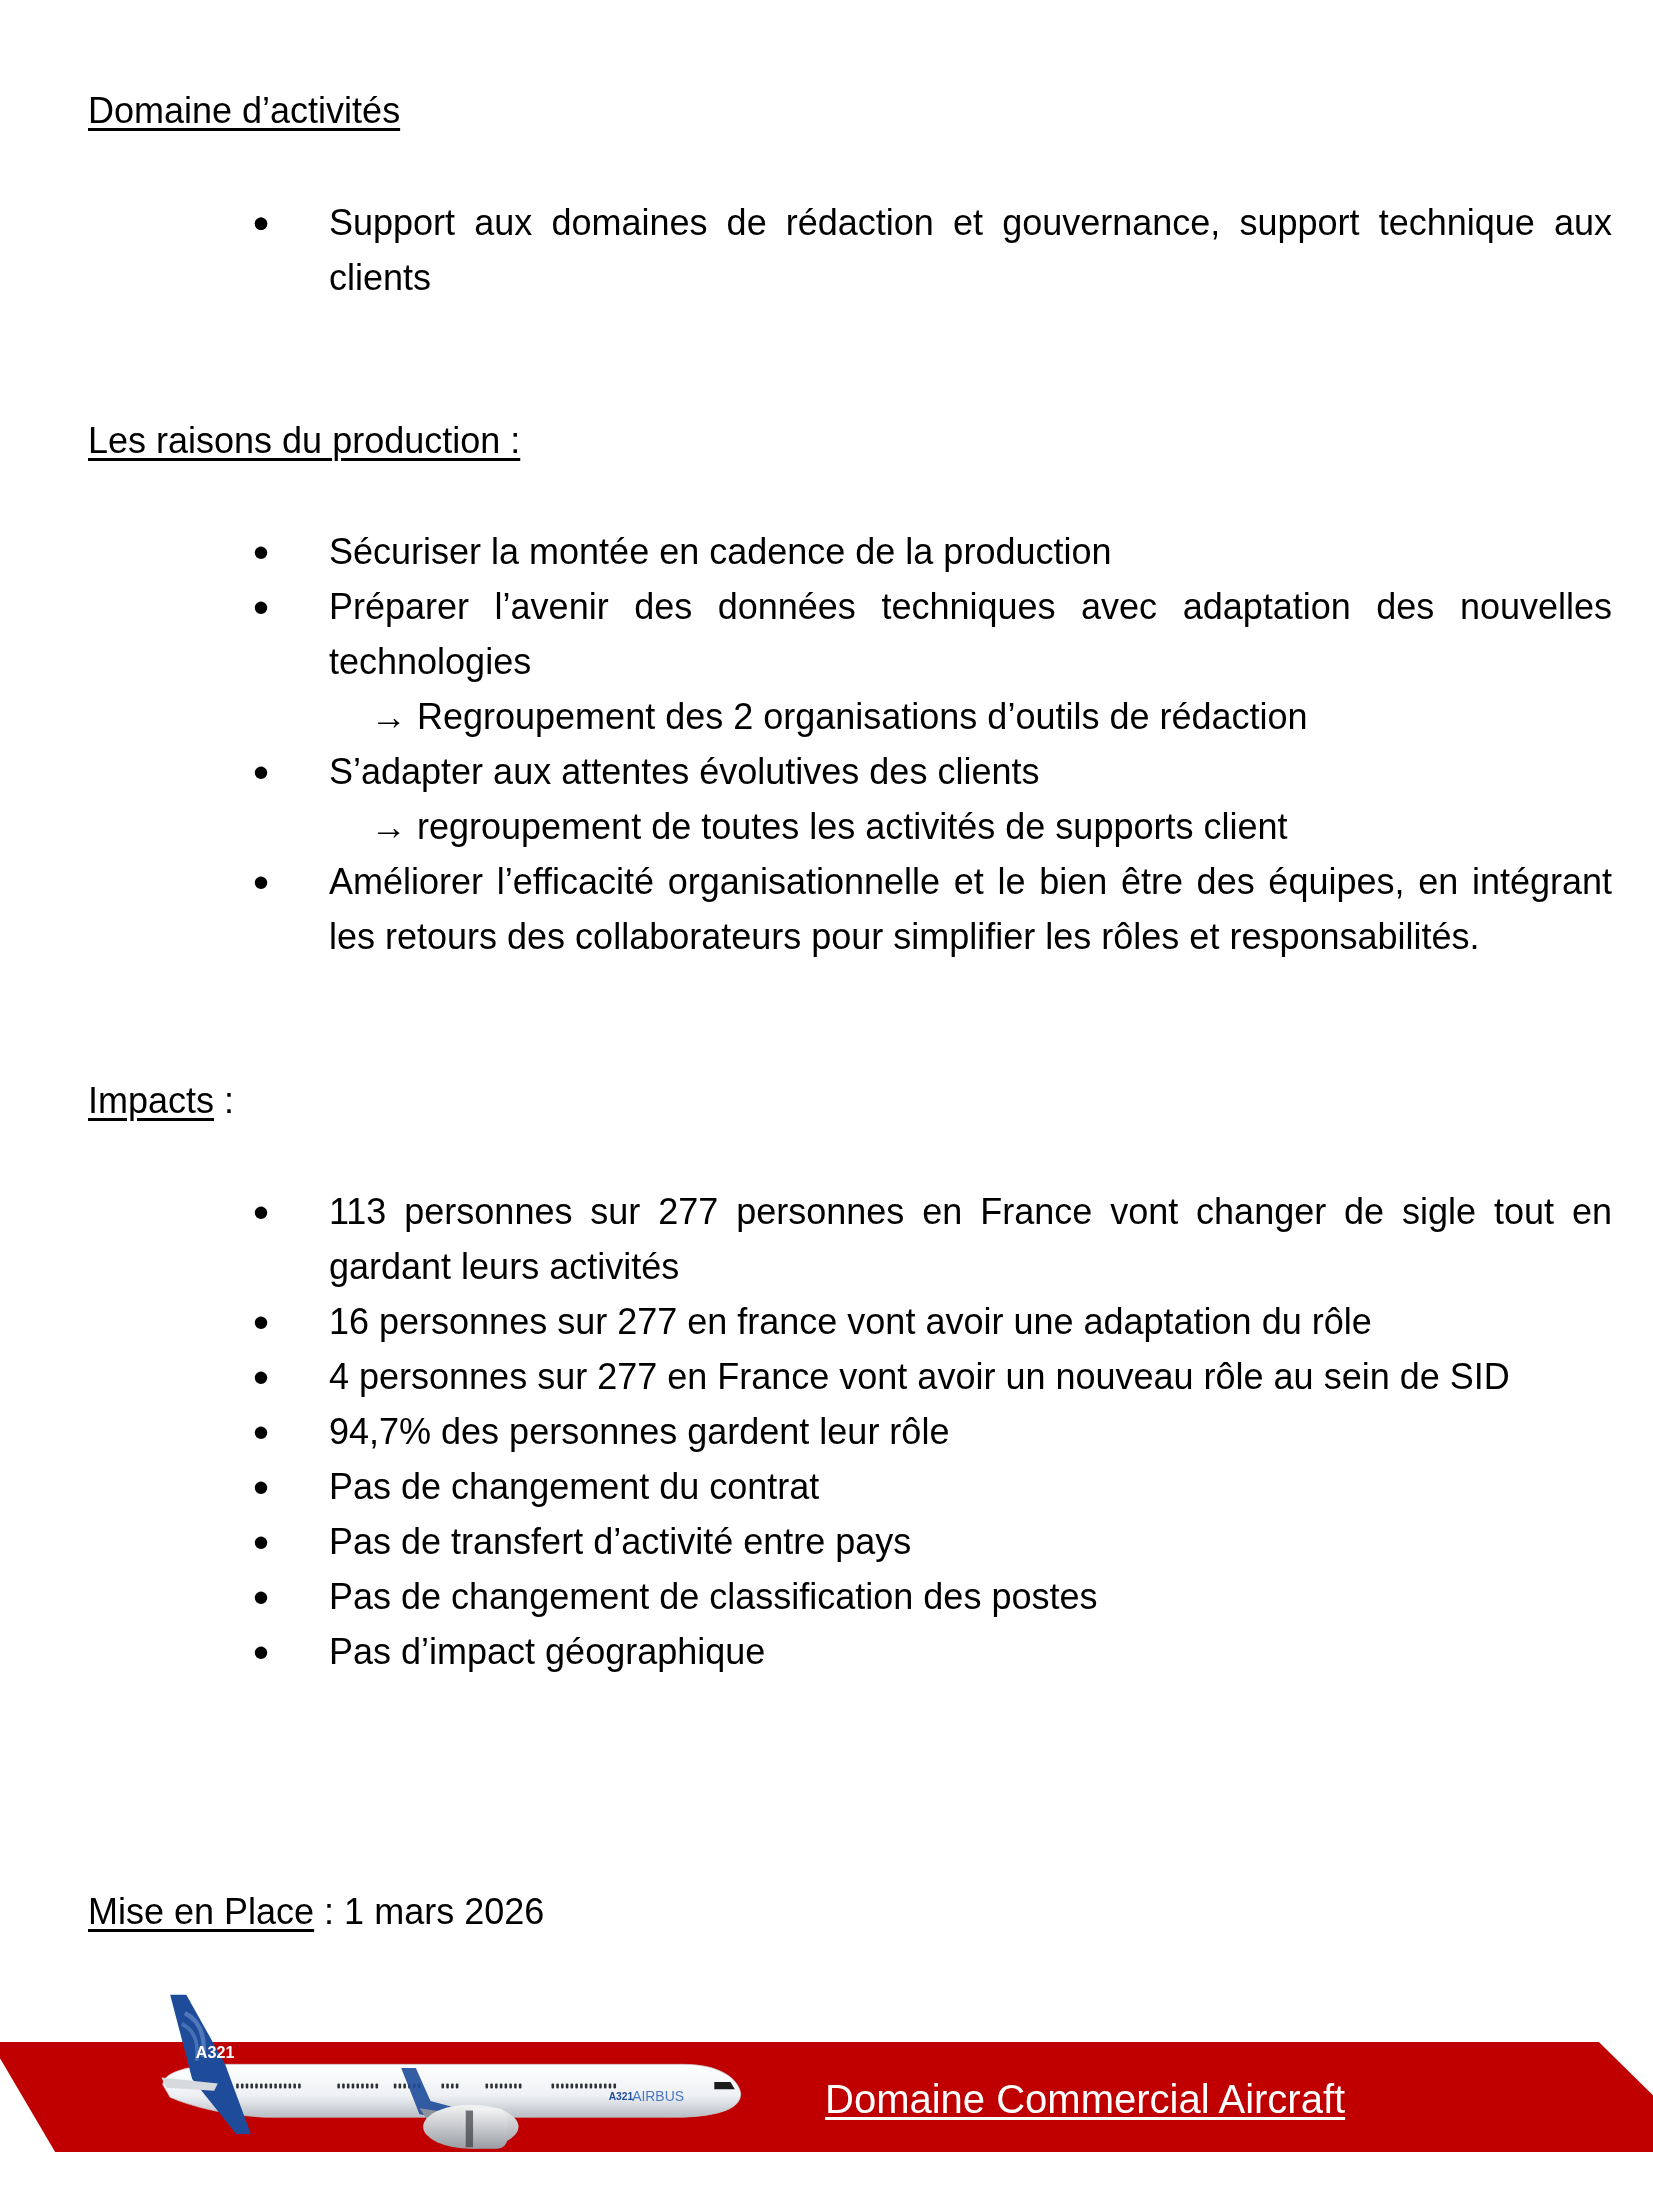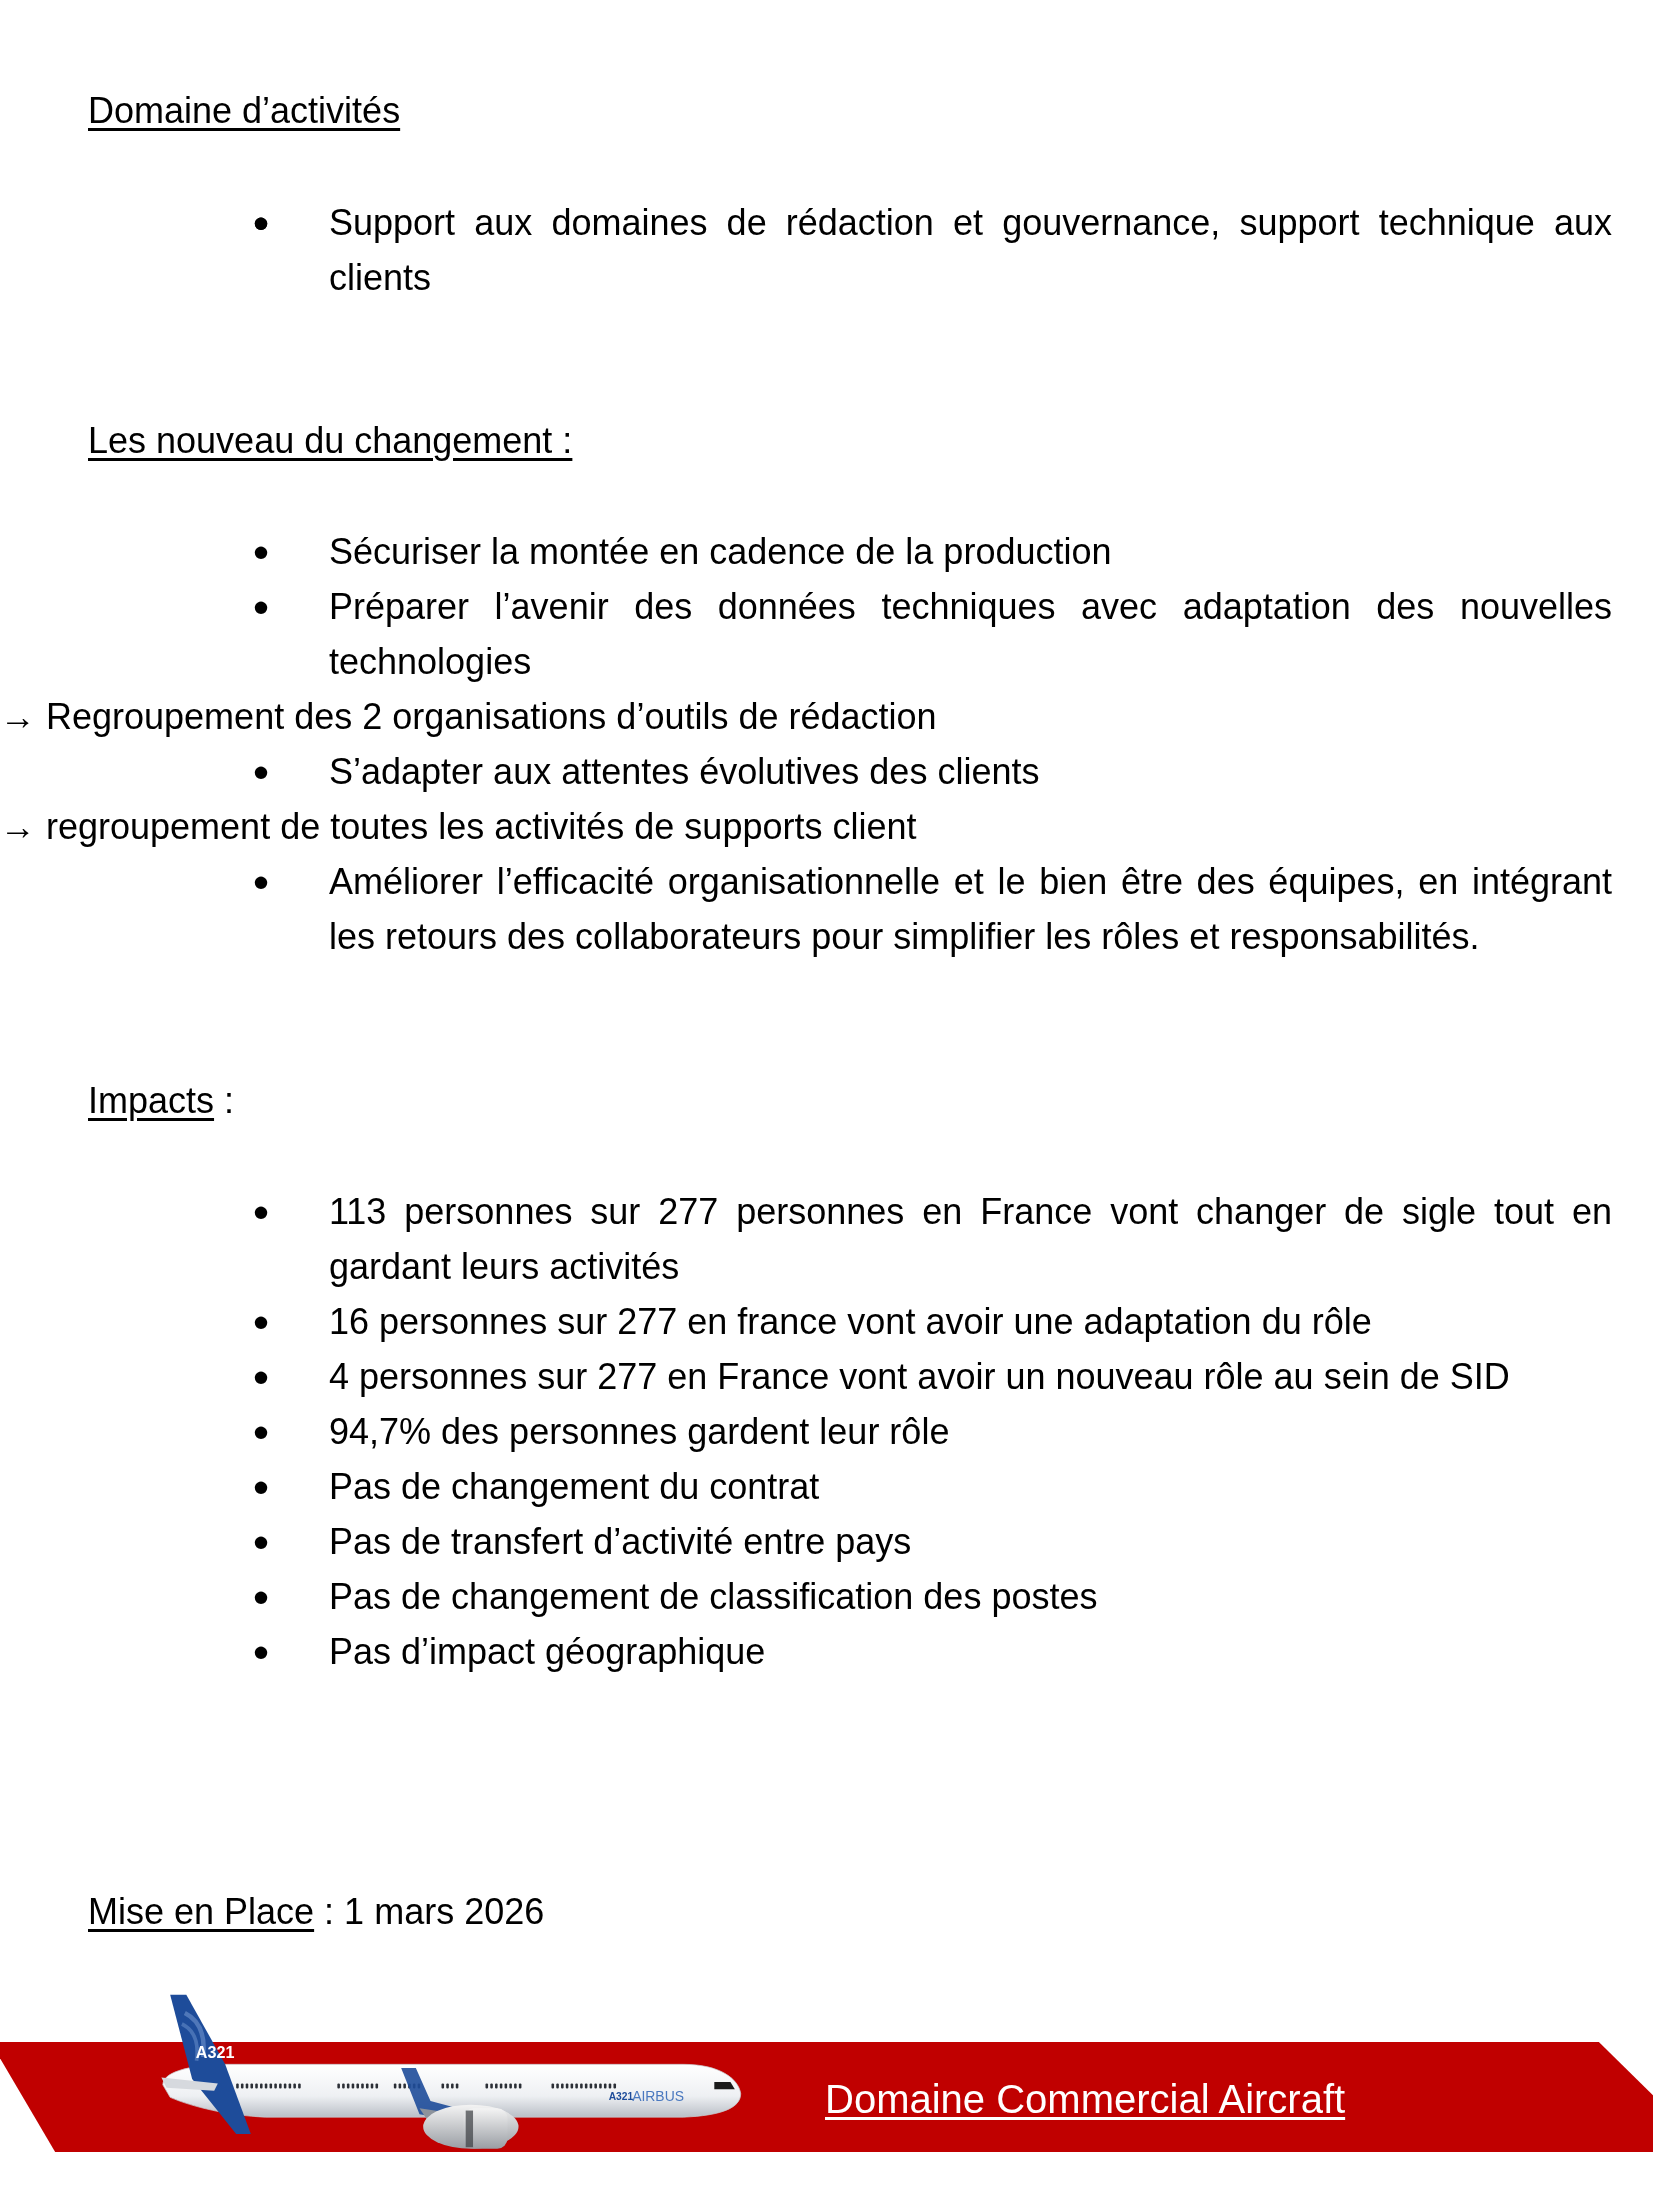--- a/index.html
+++ b/index.html
@@ -4,21 +4,21 @@
 <style>
   html, body { margin: 0; padding: 0; background: #ffffff; }
   body { width: 1654px; height: 2205px; position: relative; overflow: hidden;
          font-family: "Liberation Sans", sans-serif; color: #000; }
   .heading { position: absolute; left: 88px; font-size: 36px; font-weight: normal; white-space: nowrap; }
   .heading .u { text-decoration: underline; text-decoration-thickness: 2.9px; text-underline-offset: 5.1px; }
   .list { position: absolute; left: 0; width: 1654px; }
   .item { position: relative; font-size: 36px; line-height: 55px; }
   .item .bullet { position: absolute; left: 250px; top: 0; width: 22px; text-align: center; font-size: 29px; }
   .item .text { margin-left: 329px; width: 1283px; text-align: justify; text-align-last: left; }
-  .sub { font-size: 36px; line-height: 55px; white-space: nowrap; }
+  .sub { margin-left: 371px; font-size: 36px; line-height: 55px; white-space: nowrap; }
   .footer-band { position: absolute; left: 0; top: 2042px; width: 1654px; height: 110px; }
   .footer-link { position: absolute; left: 825px; top: 2077px; font-size: 40px; color: #ffffff;
                  text-decoration: underline; text-decoration-thickness: 2.9px; text-underline-offset: 4.4px; white-space: nowrap; cursor: pointer; }
   .plane { position: absolute; left: 140px; top: 1991px; width: 625px; height: 176px; }
 </style>
 </head>
 <body>
 
 <div class="heading" style="top:90px;">
   <span class="u">Domaine d’activités</span>
@@ -28,21 +28,21 @@
   <div class="item">
     <span class="bullet">●</span>
   </div>
   <div class="item">
     <span class="bullet">●</span>
     <div class="text">Support aux domaines de rédaction et gouvernance, support technique aux clients</div>
   </div>
 </div>
 
 <div class="heading" style="top:420px;">
-  <span class="u">Les nouveau du changement :</span>
+  <span class="u">Les raisons du production :</span>
 </div>
 
 <div class="list" style="top:524px;">
   <div class="item">
     <span class="bullet">●</span>
     <div class="text">Sécuriser la montée en cadence de la production</div>
   </div>
   <div class="item">
     <span class="bullet">●</span>
     <div class="text">Préparer l’avenir des données techniques avec adaptation des nouvelles technologies</div>

